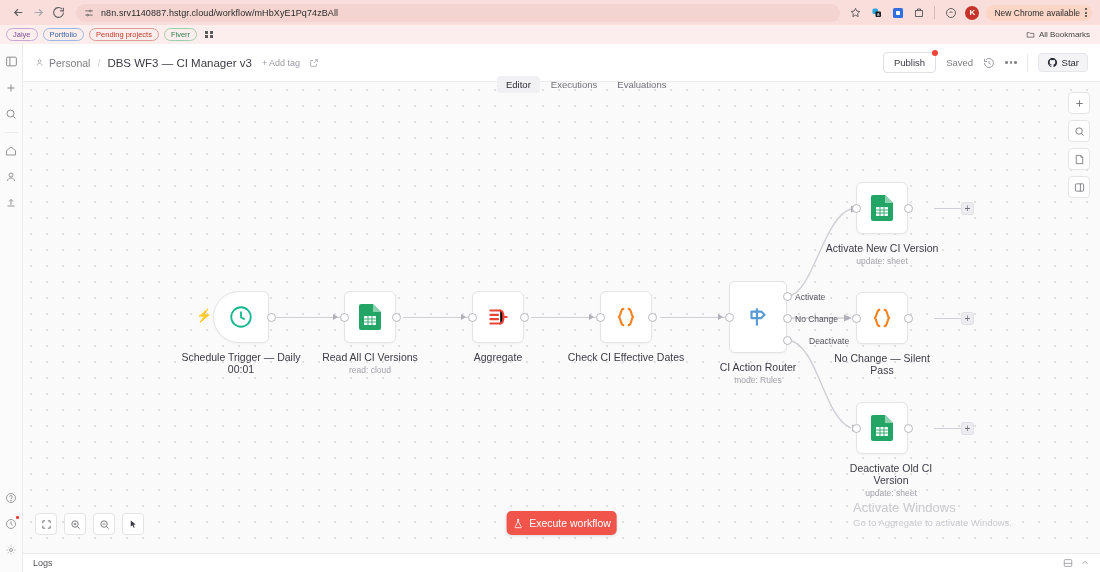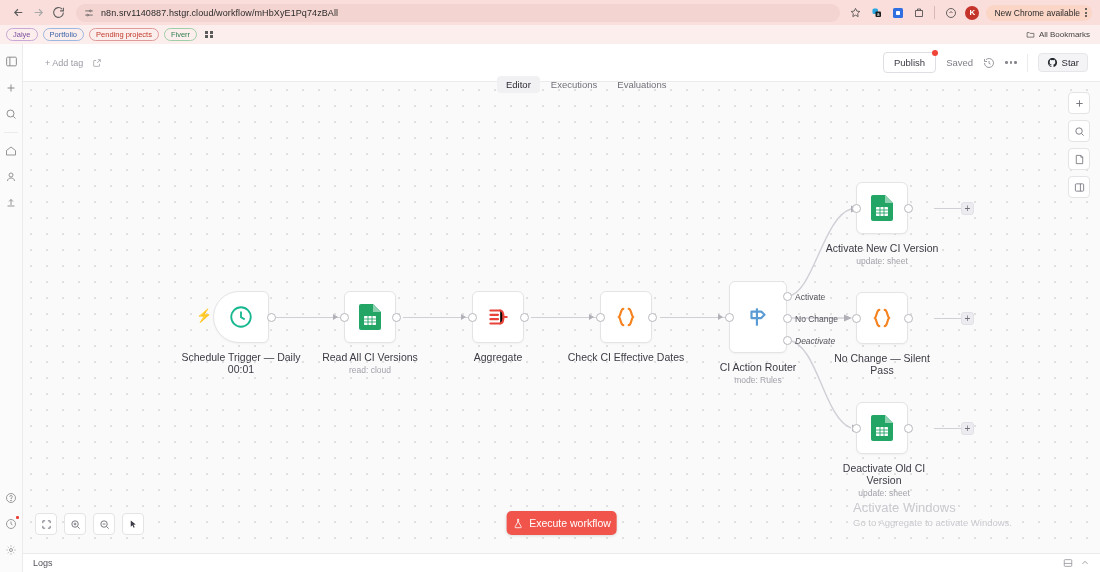--- a/index.html
+++ b/index.html
@@ -360,20 +360,29 @@
       <div class="rail-icon">
         <svg width="12" height="12" viewBox="0 0 24 24" fill="none" stroke="#8a8a8a" stroke-width="1.7">
             <circle cx="12" cy="12" r="3"></circle>
             <path d="M12 3v2M12 19v2M3 12h2M19 12h2M5.6 5.6l1.4 1.4M17 17l1.4 1.4M18.4 5.6L17 7M7 17l-1.4 1.4"></path>
           </svg>
       </div>
     </div>
   </div>
 
   <div class="n8n-header">
+    <div class="crumb">
+      <svg width="9" height="9" viewBox="0 0 24 24" fill="none" stroke="#9a9aa4" stroke-width="2">
+          <circle cx="12" cy="8" r="3.5"></circle>
+          <path d="M5.5 20c0-3.6 3-5.5 6.5-5.5s6.5 1.9 6.5 5.5"></path>
+        </svg>
+      <span>Personal</span>
+      <span class="sep">/</span>
+      <span class="wf-name">DBS WF3 — CI Manager v3</span>
+    </div>
     <span class="add-tag">+ Add tag</span>
     <span class="hdr-small-icon">
       <svg width="10" height="10" viewBox="0 0 24 24" fill="none" stroke="#9a9aa4" stroke-width="1.8">
           <path d="M14 4h6v6"></path>
           <path d="M20 4l-8 8"></path>
           <path d="M18 14v5a1 1 0 0 1-1 1H5a1 1 0 0 1-1-1V7a1 1 0 0 1 1-1h5"></path>
         </svg>
     </span>
 
     <div class="hdr-right">
@@ -503,21 +512,21 @@
           <path d="M6 7h9l3 3-3 3H6z"></path>
             <path d="M11 4v16"></path>
         </svg>
       </div>
       <div class="port" style="left:-4.5px; top:31.5px;"></div>
       <div class="port" style="left:53.5px; top:10.5px;"></div>
       <div class="port" style="left:53.5px; top:32.5px;"></div>
       <div class="port" style="left:53.5px; top:54.5px;"></div>
       <div class="out-label" style="left:66px; top:11px;">Activate</div>
       <div class="out-label" style="left:66px; top:33px;">No Change</div>
-      <div class="out-label" style="left:66px; top:55px;font-style:italic;">Deactivate</div>
+      <div class="out-label" style="left:80px; top:55px;">Deactivate</div>
       <div class="node-label" style="top:80px; left:29px;">
         <div>CI Action Router</div>
         <div class="node-sub">mode: Rules</div>
       </div>
     </div>
 
     <div class="node" style="left:833px; top:100px;">
       <div class="node-box">
         <svg width="24" height="26" viewBox="0 0 48 52">
           <path d="M30 0H6a4 4 0 0 0-4 4v44a4 4 0 0 0 4 4h36a4 4 0 0 0 4-4V16z" fill="#23a566"></path>
@@ -555,21 +564,21 @@
         <svg width="24" height="26" viewBox="0 0 48 52">
           <path d="M30 0H6a4 4 0 0 0-4 4v44a4 4 0 0 0 4 4h36a4 4 0 0 0 4-4V16z" fill="#23a566"></path>
           <path d="M30 0l16 16H30z" fill="#8ed1b1"></path>
           <rect x="12" y="24" width="24" height="18" rx="1.5" fill="#fff"></rect>
           <path d="M12 30h24M12 36h24M20 24v18M28 24v18" stroke="#23a566" stroke-width="1.8"></path>
         </svg>
       </div>
       <div class="port" style="left:-4.5px; top:21.5px;"></div>
       <div class="port" style="left:47.5px; top:21.5px;"></div>
       <div class="plus-box" style="left:105px; top:19.5px;">+</div>
-      <div class="node-label wrap" style="top:60px; left:28px;text-align:center;">
+      <div class="node-label wrap" style="top:60px; left:35px;text-align:center;">
         <div>Deactivate Old CI Version</div>
         <div class="node-sub">update: sheet</div>
       </div>
     </div>
 
     <div class="canvas-ctrl" style="top:10px;">
       <div class="ctrl-btn">
         <svg width="11" height="11" viewBox="0 0 24 24" fill="none" stroke="#70707a" stroke-width="2">
             <path d="M12 5v14M5 12h14"></path>
           </svg>

